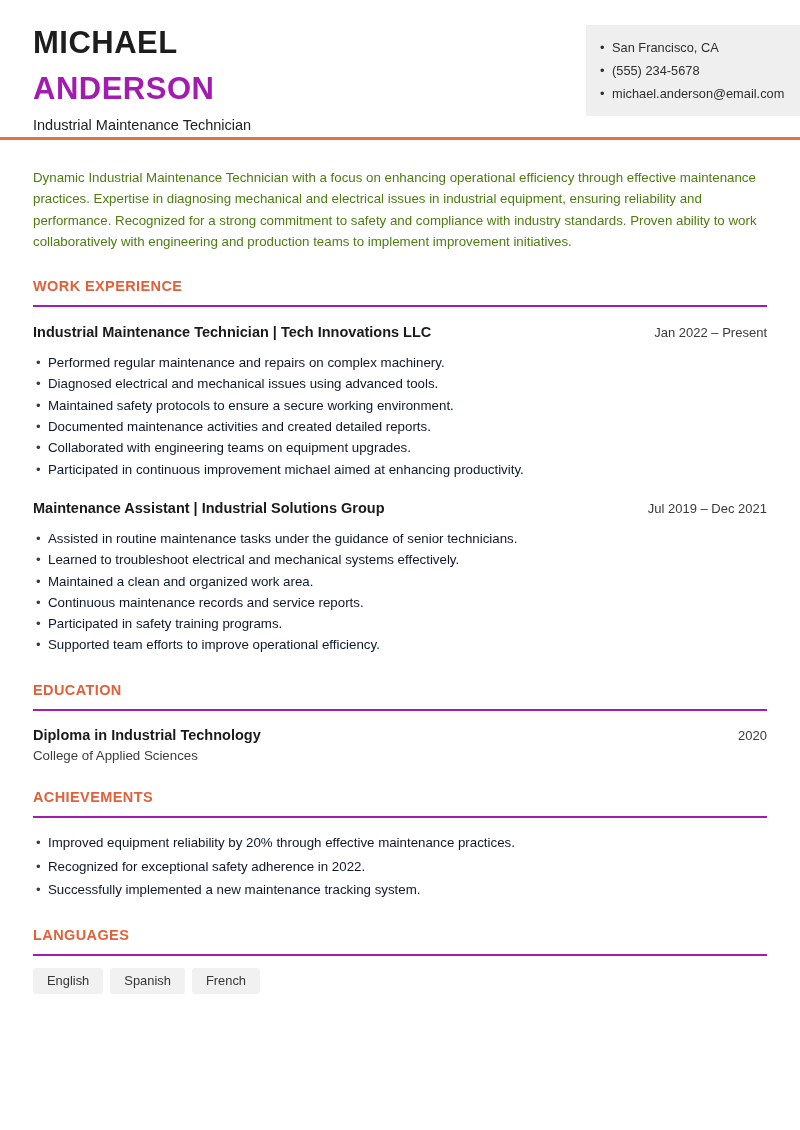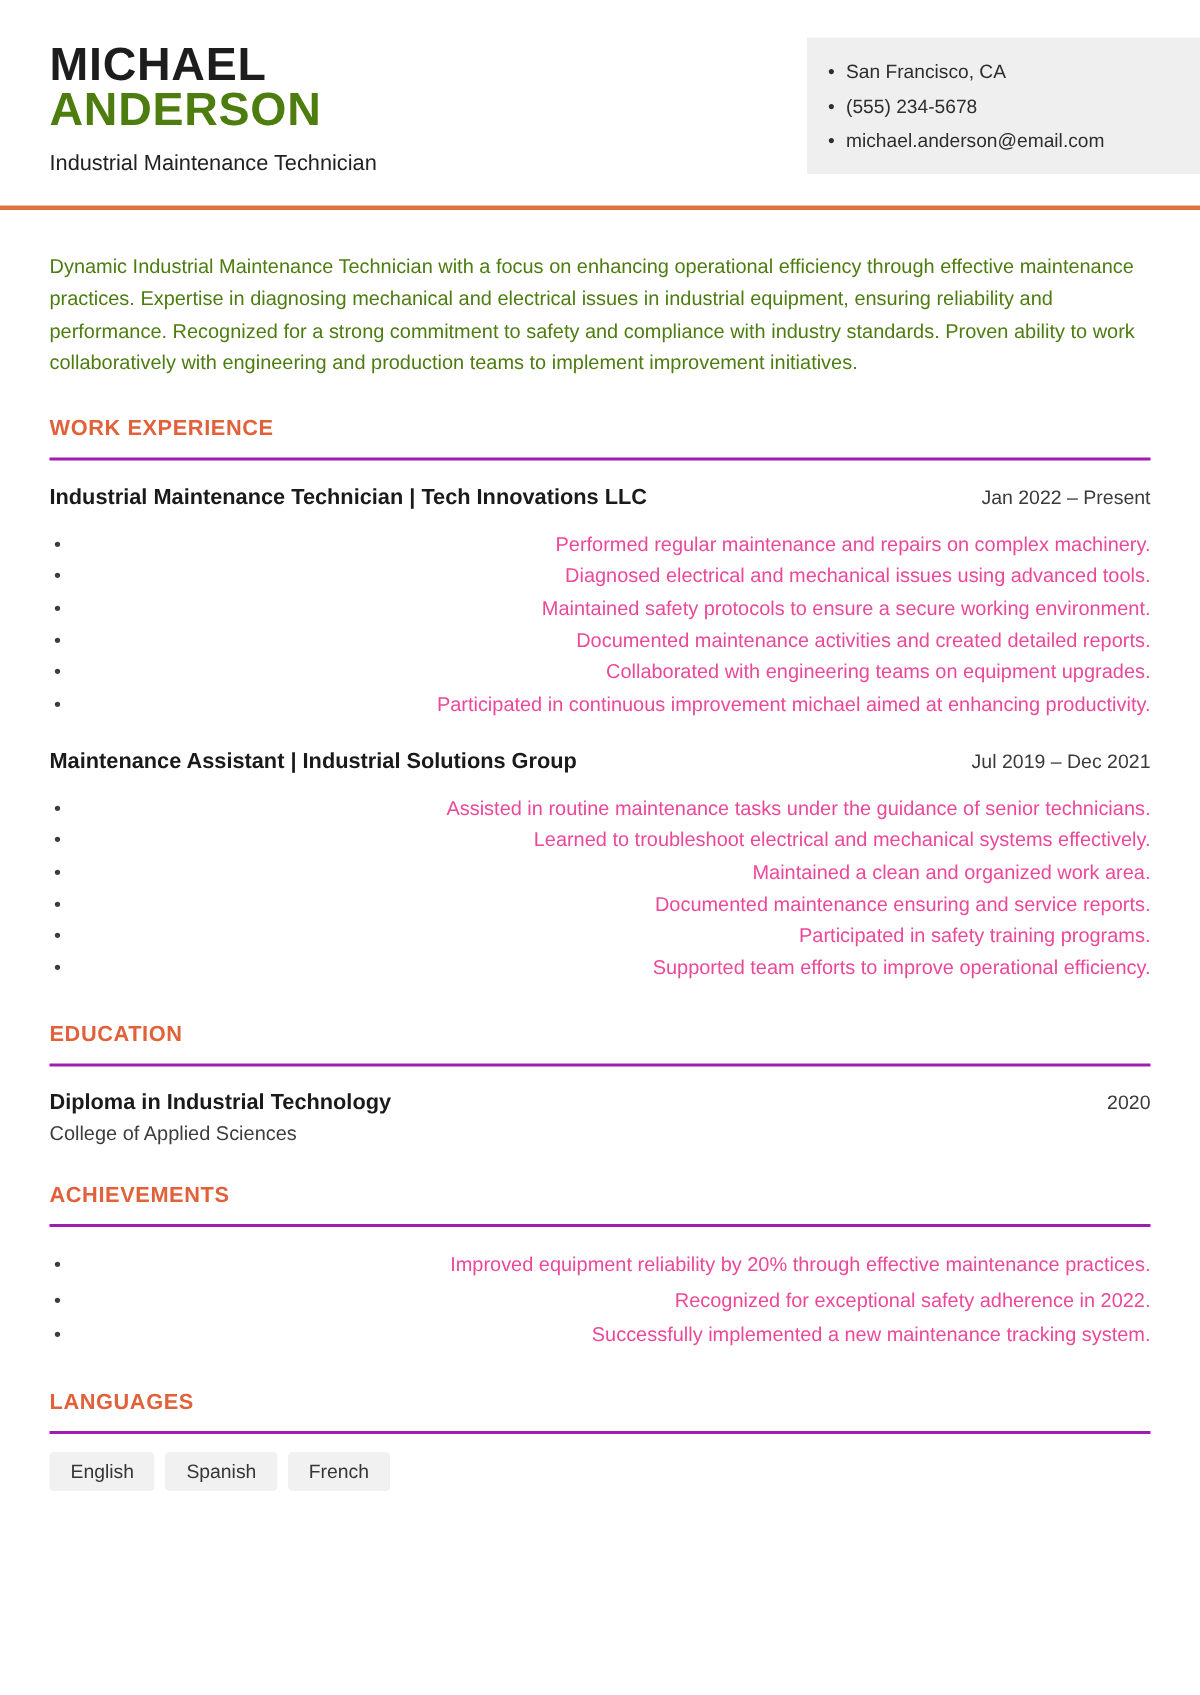--- a/index.html
+++ b/index.html
@@ -10,27 +10,27 @@
     font-family: "Liberation Sans", "DejaVu Sans", sans-serif;
     color: #3c3c3c;
     position: relative;
   }
   .page { width: 800px; min-height: 1130px; background: #fff; }
 
   
   .header { position: relative; padding: 28px 33px 0 33px; height: 137px; }
   .name { font-weight: bold; font-size: 31px; line-height: 30px; letter-spacing: 0.5px; }
   .name .first { color: #1d1d1d; display: block; }
-  .name .last  { color: #4d7c0f; display: block; }
+  .name .last  { color: #a21caf; display: block; margin-top: 16px; }
   .job-title { margin-top: 13px; font-size: 14.5px; color: #222; }
 
   .contact-box {
     position: absolute;
     top: 25px; right: 0;
-    width: 262px;
+    width: 214px;
     background: #efefef;
     padding: 11px 16px 11px 14px;
   }
   .contact-box ul { list-style: none; }
   .contact-box li {
     position: relative;
     padding-left: 12px;
     font-size: 12.8px;
     line-height: 23px;
     color: #2e2e2e;
@@ -69,22 +69,21 @@
   .entry-header { display: flex; justify-content: space-between; align-items: baseline; }
   .entry-title { font-size: 14.5px; font-weight: bold; color: #1a1a1a; }
   .entry-date { font-size: 13px; color: #3a3a3a; white-space: nowrap; padding-left: 12px; }
 
   ul.bullets { list-style: none; margin-top: 12px; }
   ul.bullets li {
     position: relative;
     padding-left: 15px;
     font-size: 13.3px;
     line-height: 21.3px;
-    color: #ec4899;
-    text-align: right;
+    color: #0f172a;
   }
   ul.bullets li::before {
     content: "•";
     position: absolute; left: 3px; top: 0;
     color: #3d3d3d;
   }
   ul.bullets.spaced li { margin-bottom: 2.5px; }
 
   
   .chips { display: flex; flex-wrap: wrap; gap: 7px; margin-top: 12px; }
@@ -148,21 +147,21 @@
 
       <div class="job">
         <div class="entry-header">
           <h3 class="entry-title">Maintenance Assistant | Industrial Solutions Group</h3>
           <span class="entry-date">Jul 2019 – Dec 2021</span>
         </div>
         <ul class="bullets">
           <li>Assisted in routine maintenance tasks under the guidance of senior technicians.</li>
           <li>Learned to troubleshoot electrical and mechanical systems effectively.</li>
           <li>Maintained a clean and organized work area.</li>
-          <li>Documented maintenance ensuring and service reports.</li>
+          <li>Continuous maintenance records and service reports.</li>
           <li>Participated in safety training programs.</li>
           <li>Supported team efforts to improve operational efficiency.</li>
         </ul>
       </div>
     </section>
 
 
     <section class="section">
       <h2 class="section-heading">EDUCATION</h2>
       <div class="edu">

